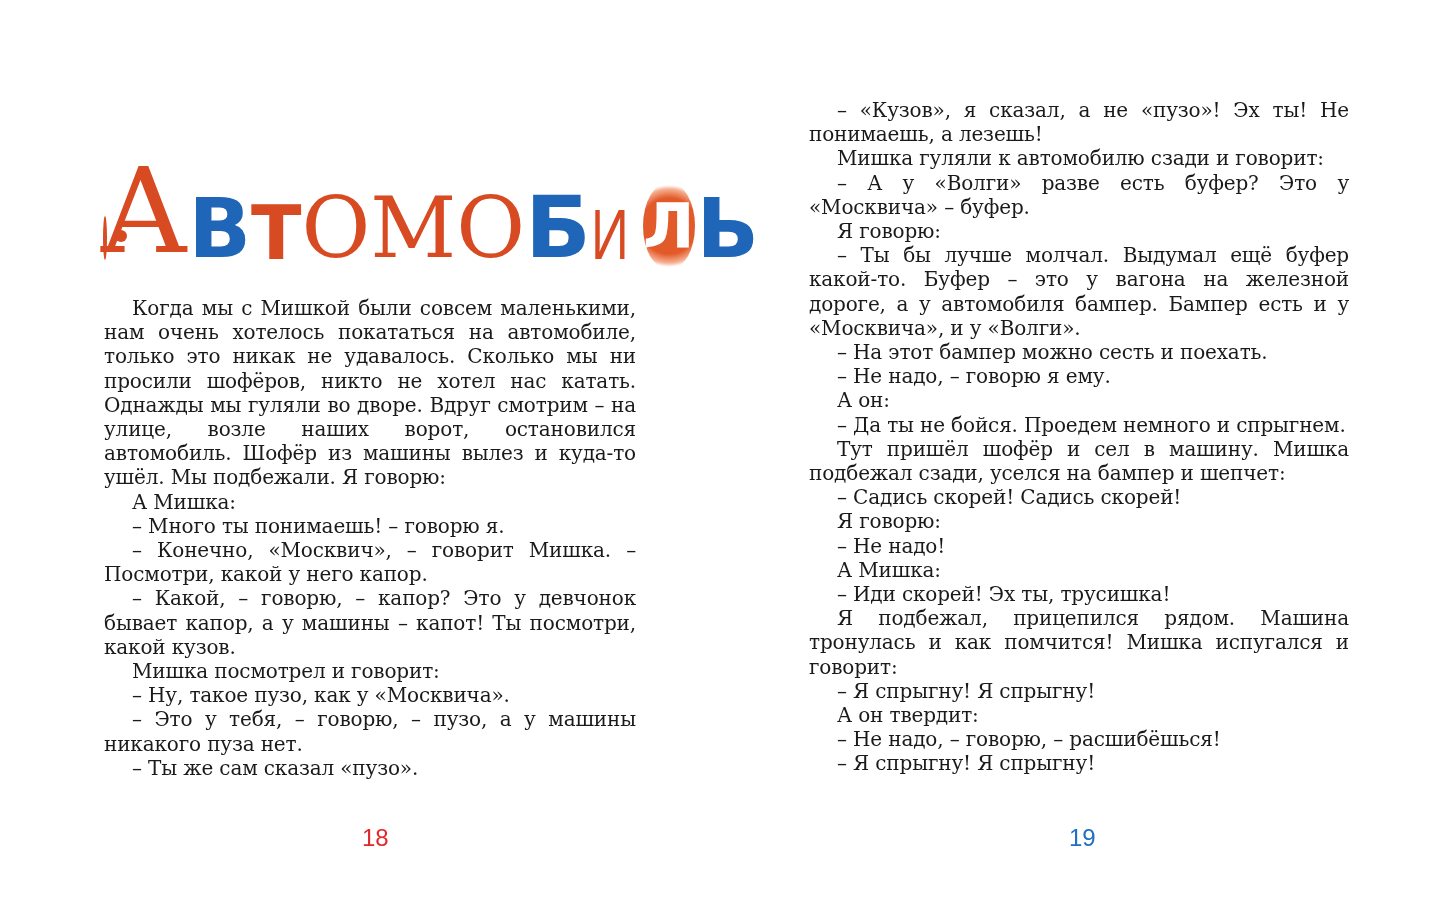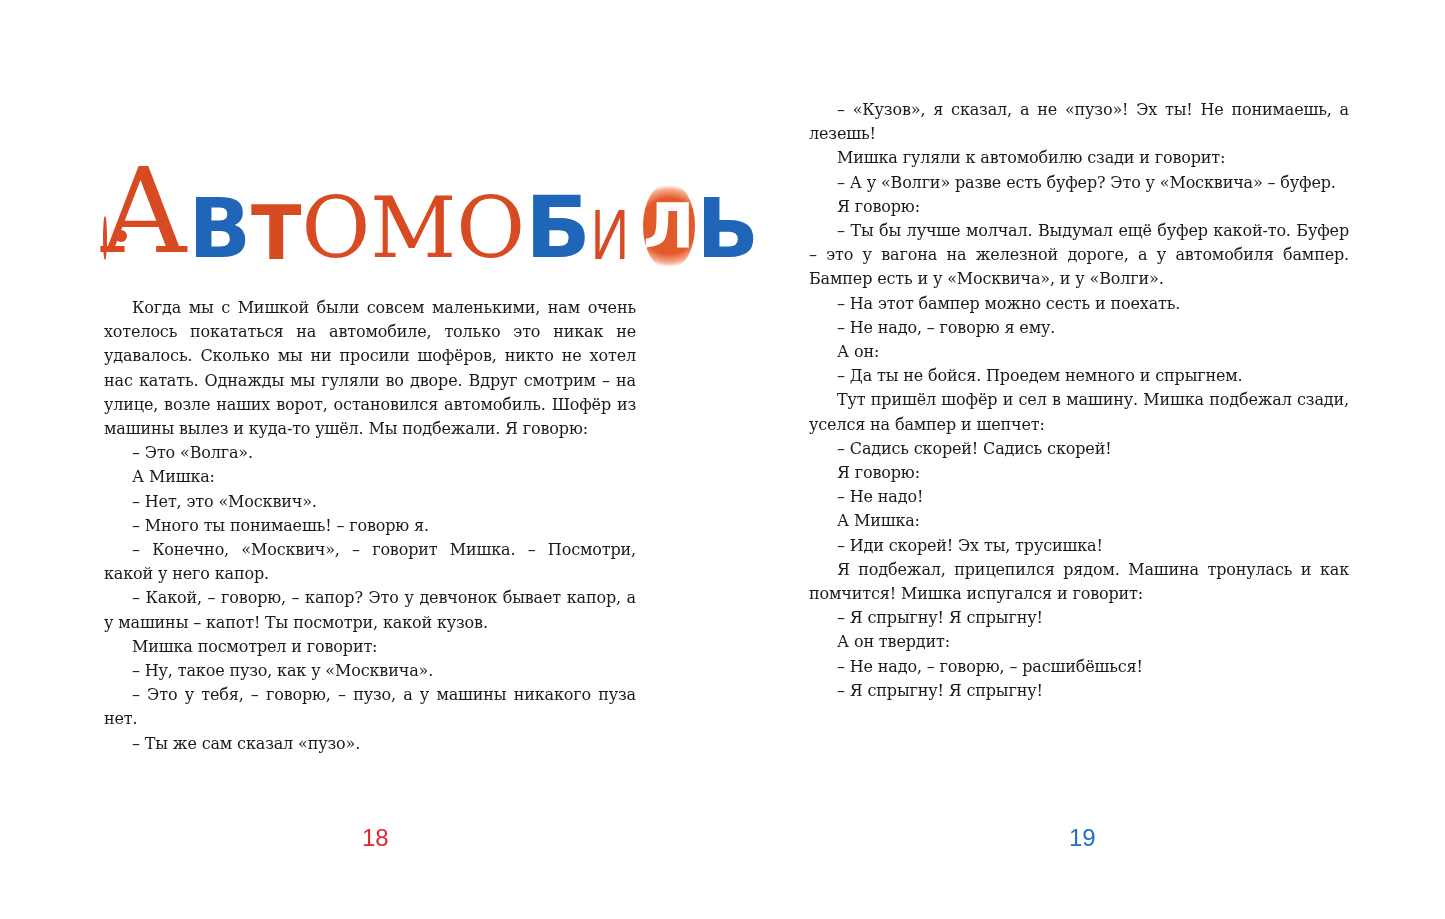--- a/index.html
+++ b/index.html
@@ -25,21 +25,21 @@
   .swirl::after { content: ""; position: absolute; left: 10px; top: 12px; width: 12px; height: 12px; background: #d84a22; border-radius: 50%; }
   .splash {
     display: inline-flex; align-items: center; justify-content: center;
     width: 76px; height: 88px; border-radius: 50%;
     background: radial-gradient(circle, #e35a2a 0%, #e35a2a 55%, rgba(240,120,70,0.6) 72%, rgba(255,255,255,0) 80%);
     margin: 0 2px;
   }
   .splash span { color: #ffffff; font-family: "DejaVu Sans", sans-serif; font-weight: 900; font-size: 62px; }
 
   .text {
-    position: absolute; font-size: 16px; line-height: 24.2px; text-align: justify;
+    position: absolute; font-size: 20px; line-height: 24.2px; text-align: justify;
     font-family: "DejaVu Serif", serif; letter-spacing: -0.15px;
   }
   .text .p { display: block; }
   .text .ind { text-indent: 28px; }
   .left .text { left: 104px; top: 296px; width: 532px; }
   .right .text { left: 86px; top: 98px; width: 540px; }
 
   .page-num { position: absolute; font-family: "Liberation Sans", sans-serif; font-size: 24px; font-weight: 300; }
   .left .page-num { left: 362px; top: 824px; color: #e3262a; }
   .right .page-num { left: 346px; top: 824px; color: #1f6fc2; }
@@ -59,23 +59,21 @@
     <span class="ch bold" style="font-size:86px;color:#1f66b8;">Б</span>
     <span class="ch thin" style="font-size:70px;">И</span>
     <span class="splash">
         <span>Л</span>
       </span>
     <span class="ch bold" style="font-size:82px;color:#1f66b8;">Ь</span>
   </div>
 
   <div class="text">
     <span class="p ind">Когда мы с Мишкой были совсем маленькими, нам очень хотелось покататься на автомобиле, только это никак не удавалось. Сколько мы ни просили шофёров, никто не хотел нас катать. Однажды мы гуляли во дворе. Вдруг смотрим – на улице, возле наших ворот, остановился автомобиль. Шофёр из машины вылез и куда-то ушёл. Мы подбежали. Я говорю:</span>
-    <span class="p ind">– Это «Волга».</span>
     <span class="p ind">А Мишка:</span>
-    <span class="p ind">– Нет, это «Москвич».</span>
     <span class="p ind">– Много ты понимаешь! – говорю я.</span>
     <span class="p ind">– Конечно, «Москвич», – говорит Мишка. – Посмотри, какой у него капор.</span>
     <span class="p ind">– Какой, – говорю, – капор? Это у девчонок бывает капор, а у машины – капот! Ты посмотри, какой кузов.</span>
     <span class="p ind">Мишка посмотрел и говорит:</span>
     <span class="p ind">– Ну, такое пузо, как у «Москвича».</span>
     <span class="p ind">– Это у тебя, – говорю, – пузо, а у машины никакого пуза нет.</span>
     <span class="p ind">– Ты же сам сказал «пузо».</span>
   </div>
 
   <div class="page-num">18</div>

